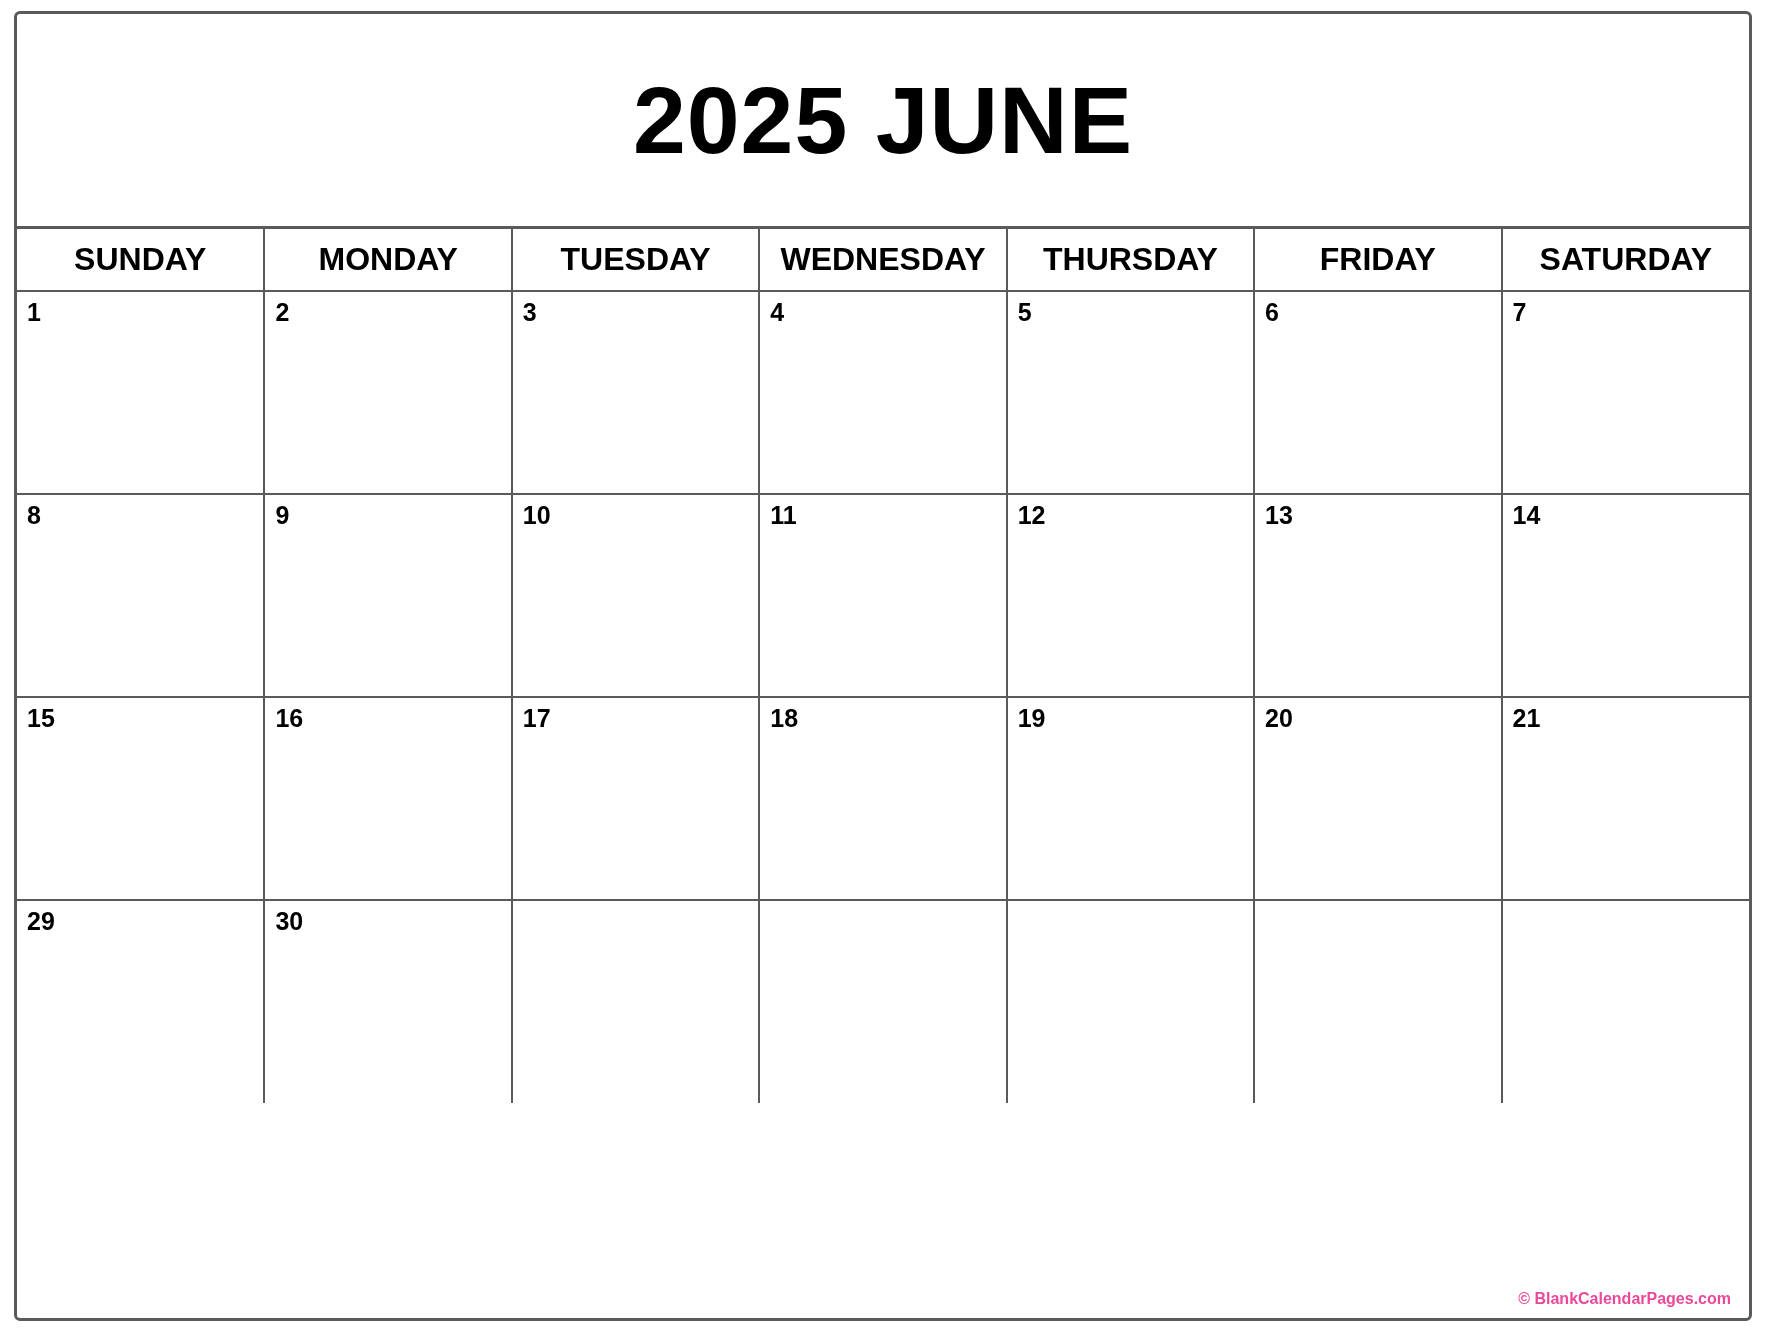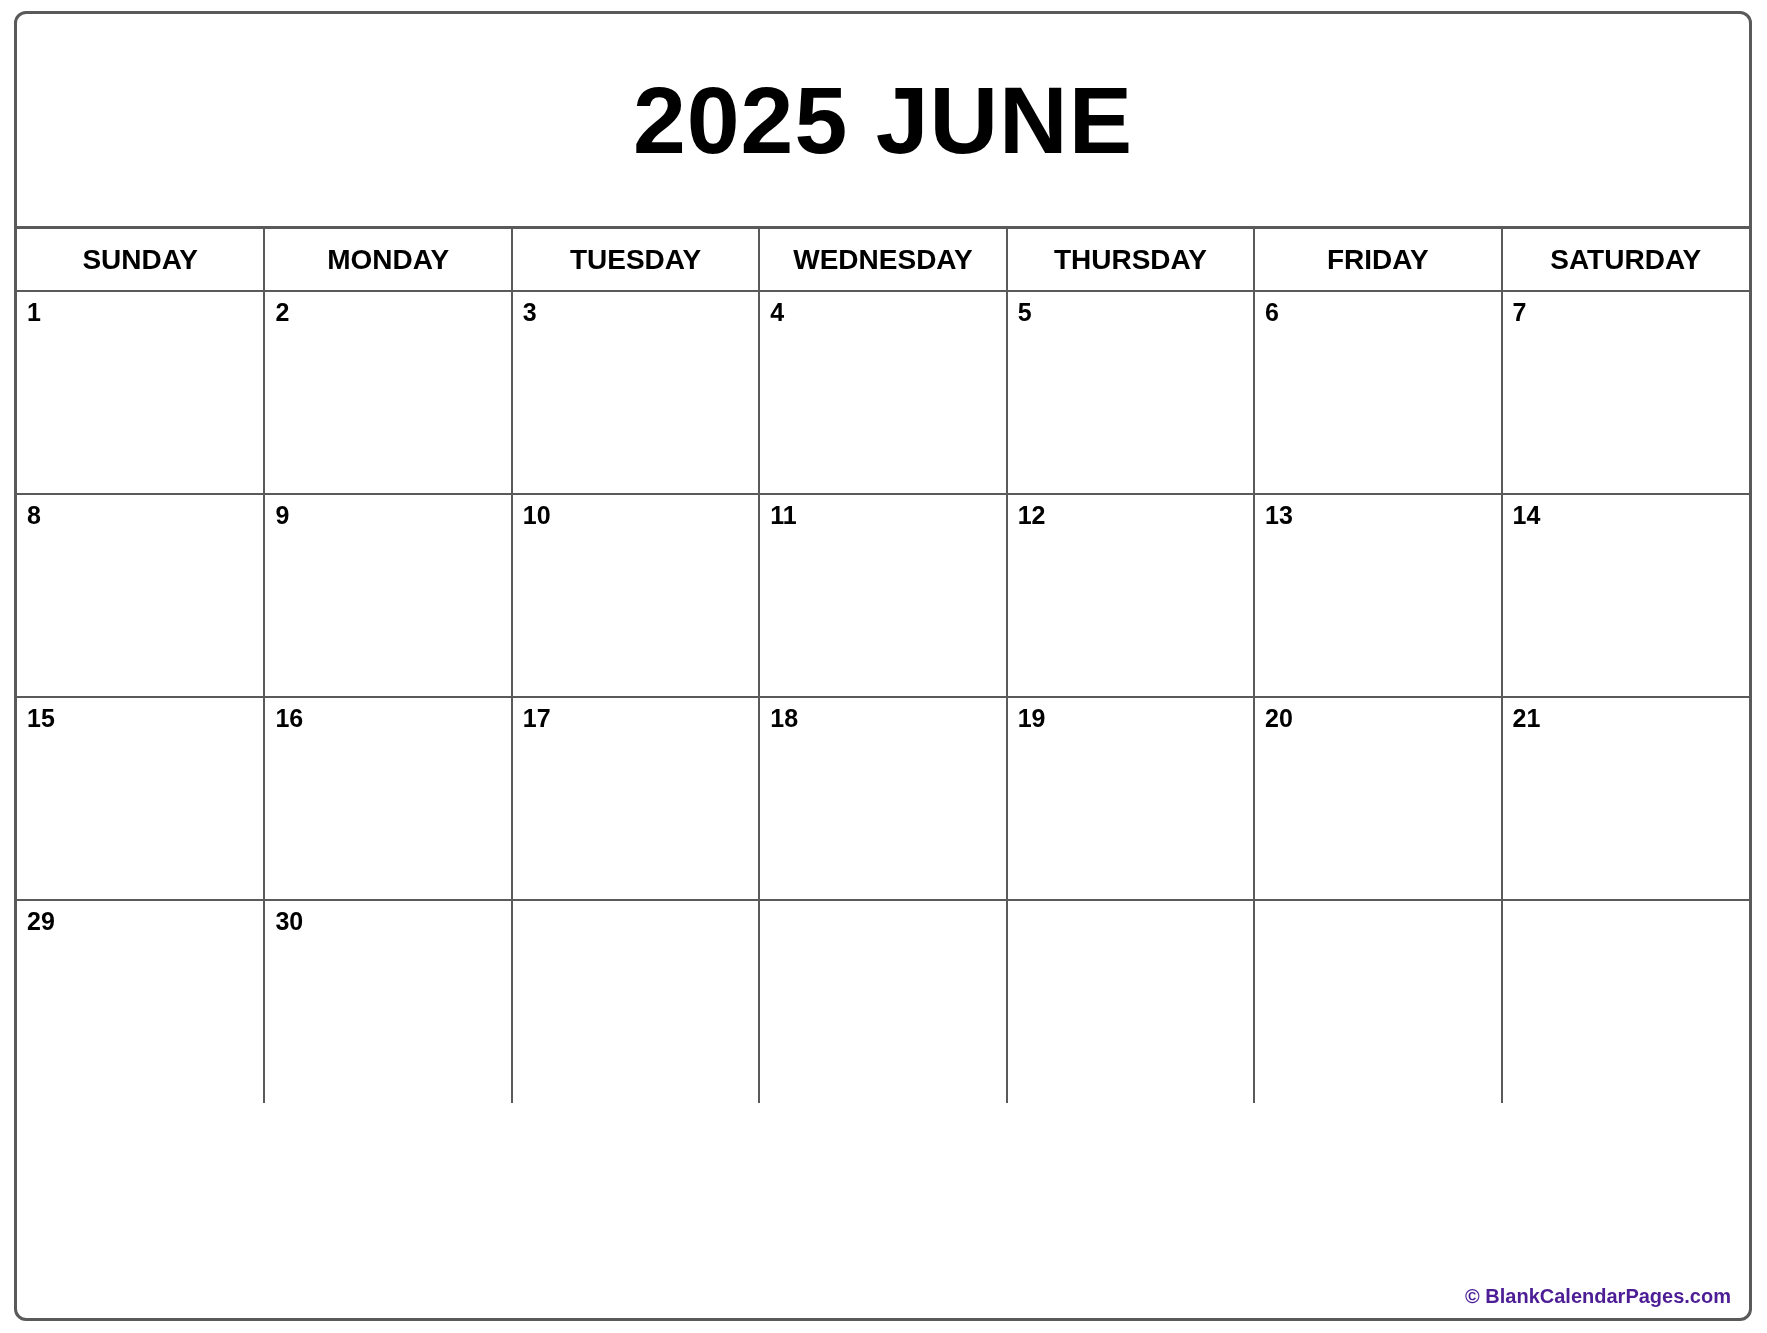--- a/index.html
+++ b/index.html
@@ -15,21 +15,21 @@
   }
 
   .calendar-frame {
     position: absolute;
     left: 14px;
     top: 11px;
     width: 1738px;
     height: 1310px;
     box-sizing: border-box;
     border: 3px solid #5a5a5a;
-    border-radius: 12px;
+    border-radius: 6px;
     background: #ffffff;
     overflow: hidden;
   }
 
   .title-bar {
     height: 215px;
     display: flex;
     align-items: center;
     justify-content: center;
     border-bottom: 3px solid #5a5a5a;
@@ -46,21 +46,21 @@
 
   table.cal {
     width: 100%;
     border-collapse: collapse;
     table-layout: fixed;
   }
   table.cal th {
     height: 62px;
     border-right: 2px solid #5a5a5a;
     border-bottom: 2px solid #5a5a5a;
-    font-size: 28px;
+    font-size: 32px;
     font-weight: bold;
     color: #000000;
     text-align: center;
     padding: 0;
     vertical-align: middle;
     box-sizing: border-box;
   }
   table.cal th:last-child { border-right: none; margin-left: 44px; }
 
   table.cal td {
@@ -82,23 +82,23 @@
     font-size: 25px;
     font-weight: bold;
     color: #000000;
     line-height: 1;
   }
 
   .credit {
     position: absolute;
     right: 18px;
     bottom: 10px;
-    font-size: 20px;
-    font-weight: bold;
-    color: #4c1d95;
+    font-size: 16px;
+    font-weight: bold;
+    color: #ec4899;
     white-space: nowrap;
   }
 </style>
 </head>
 <body>
 
 <div class="calendar-frame">
 
   <div class="title-bar">
     <div class="title-text">2025 JUNE</div>

